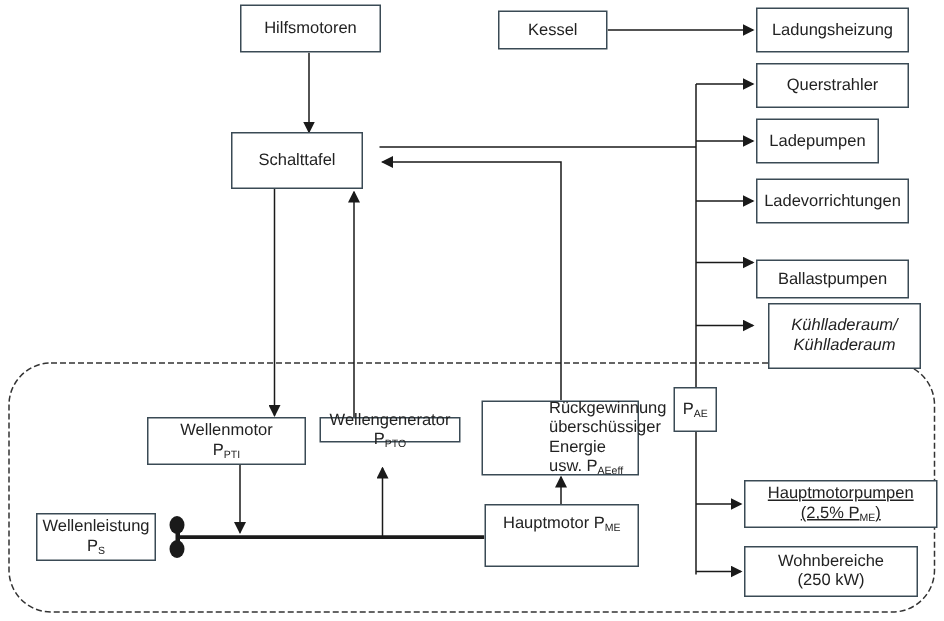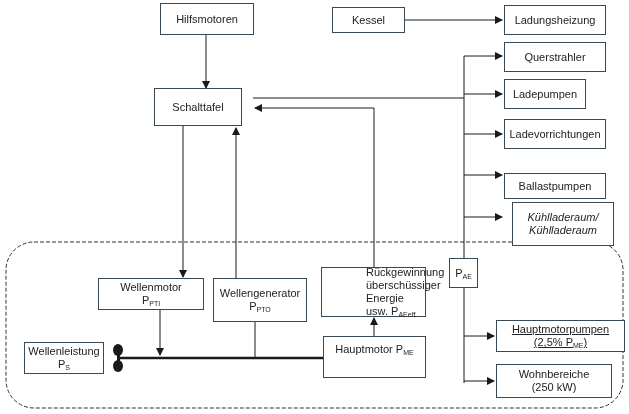--- a/index.html
+++ b/index.html
@@ -98,21 +98,21 @@
 
 <div class="box" style="left:154px;top:88px;width:88px;height:38px;">
   <span>Schalttafel</span>
 </div>
 
 <div class="box" style="left:98px;top:278px;width:106px;height:32px;">
   <span>Wellenmotor</span>
   <span><span>P</span><sub>PTI</sub></span>
 </div>
 
-<div class="box" style="left:213px;top:278px;width:94px;height:44px;">
+<div class="box" style="left:213px;top:278px;width:94px;height:17px;">
   <span>Wellengenerator</span>
   <span><span>P</span><sub>PTO</sub></span>
 </div>
 
 <div class="box left" style="left:321px;top:267px;width:105px;height:50px;padding-left:44px;">
   <span>Rückgewinnung</span>
   <span>überschüssiger</span>
   <span><span>Energie usw. P</span><sub>AEeff</sub></span>
 </div>
 

